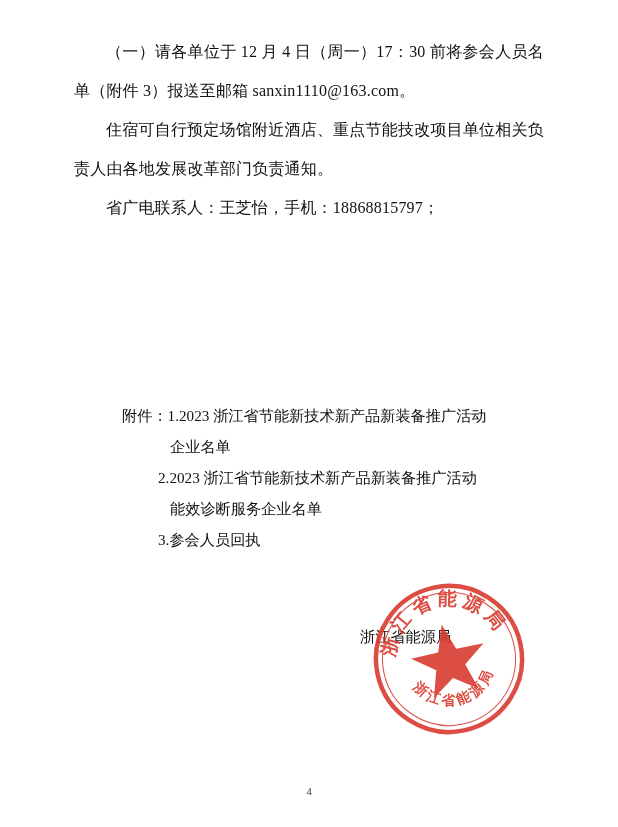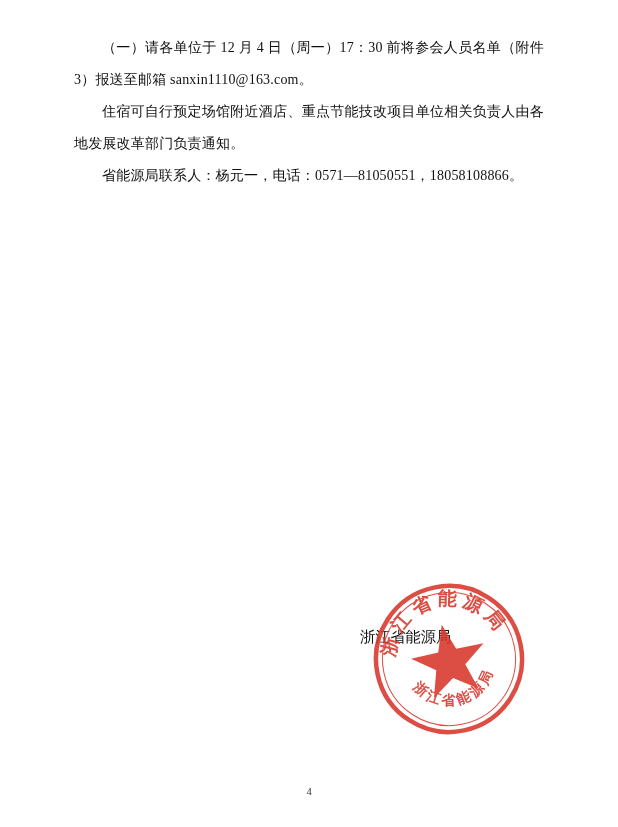--- a/index.html
+++ b/index.html
@@ -23,22 +23,22 @@
     height: 827px;
   }
   .body-text {
     position: absolute;
     left: 74px;
     top: 32px;
     width: 470px;
   }
   p.para {
     margin: 0 0 0 0;
-    font-size: 14px;
-    line-height: 32px;
+    font-size: 16px;
+    line-height: 39px;
     text-align: justify;
     text-justify: inter-ideograph;
     letter-spacing: 0.2px;
   }
   p.indent2 {
     text-indent: 2em;
   }
   .attach-block {
     position: absolute;
     left: 74px;
@@ -90,23 +90,30 @@
   }
 </style>
 </head>
 <body>
 
 <div class="page">
 
   <div class="body-text">
     <p class="para indent2">（一）请各单位于 12 月 4 日（周一）17：30 前将参会人员名单（附件 3）报送至邮箱 sanxin1110@163.com。</p>
     <p class="para indent2">住宿可自行预定场馆附近酒店、重点节能技改项目单位相关负责人由各地发展改革部门负责通知。</p>
-    <p class="para indent2">省能源局联系人：杨元一，电话：0571—81050551，18058108866。</p>
+    <p class="para indent2">省广电联系人：王芝怡，手机：18868815797；</p>
   </div>
 
+  <div class="attach-block">
+    <div class="attach-line l1"><span>附件：</span><span>1.2023 浙江省节能新技术新产品新装备推广活动</span></div>
+    <div class="attach-line l2">企业名单</div>
+    <div class="attach-line l3">2.2023 浙江省节能新技术新产品新装备推广活动</div>
+    <div class="attach-line l4">能效诊断服务企业名单</div>
+    <div class="attach-line l5">3.参会人员回执</div>
+  </div>
 
   <div class="signature">
     <div class="sig-line-1">浙江省能源局</div>
   </div>
 
   <div class="seal">
     <svg width="158" height="158" viewBox="0 0 158 158" xmlns="http://www.w3.org/2000/svg">
       <g transform="rotate(-12 79 79)" opacity="0.88">
         <circle cx="79" cy="79" r="73" fill="none" stroke="#d8352a" stroke-width="4.5"></circle>
         <circle cx="79" cy="79" r="66.5" fill="none" stroke="#d8352a" stroke-width="1"></circle>

